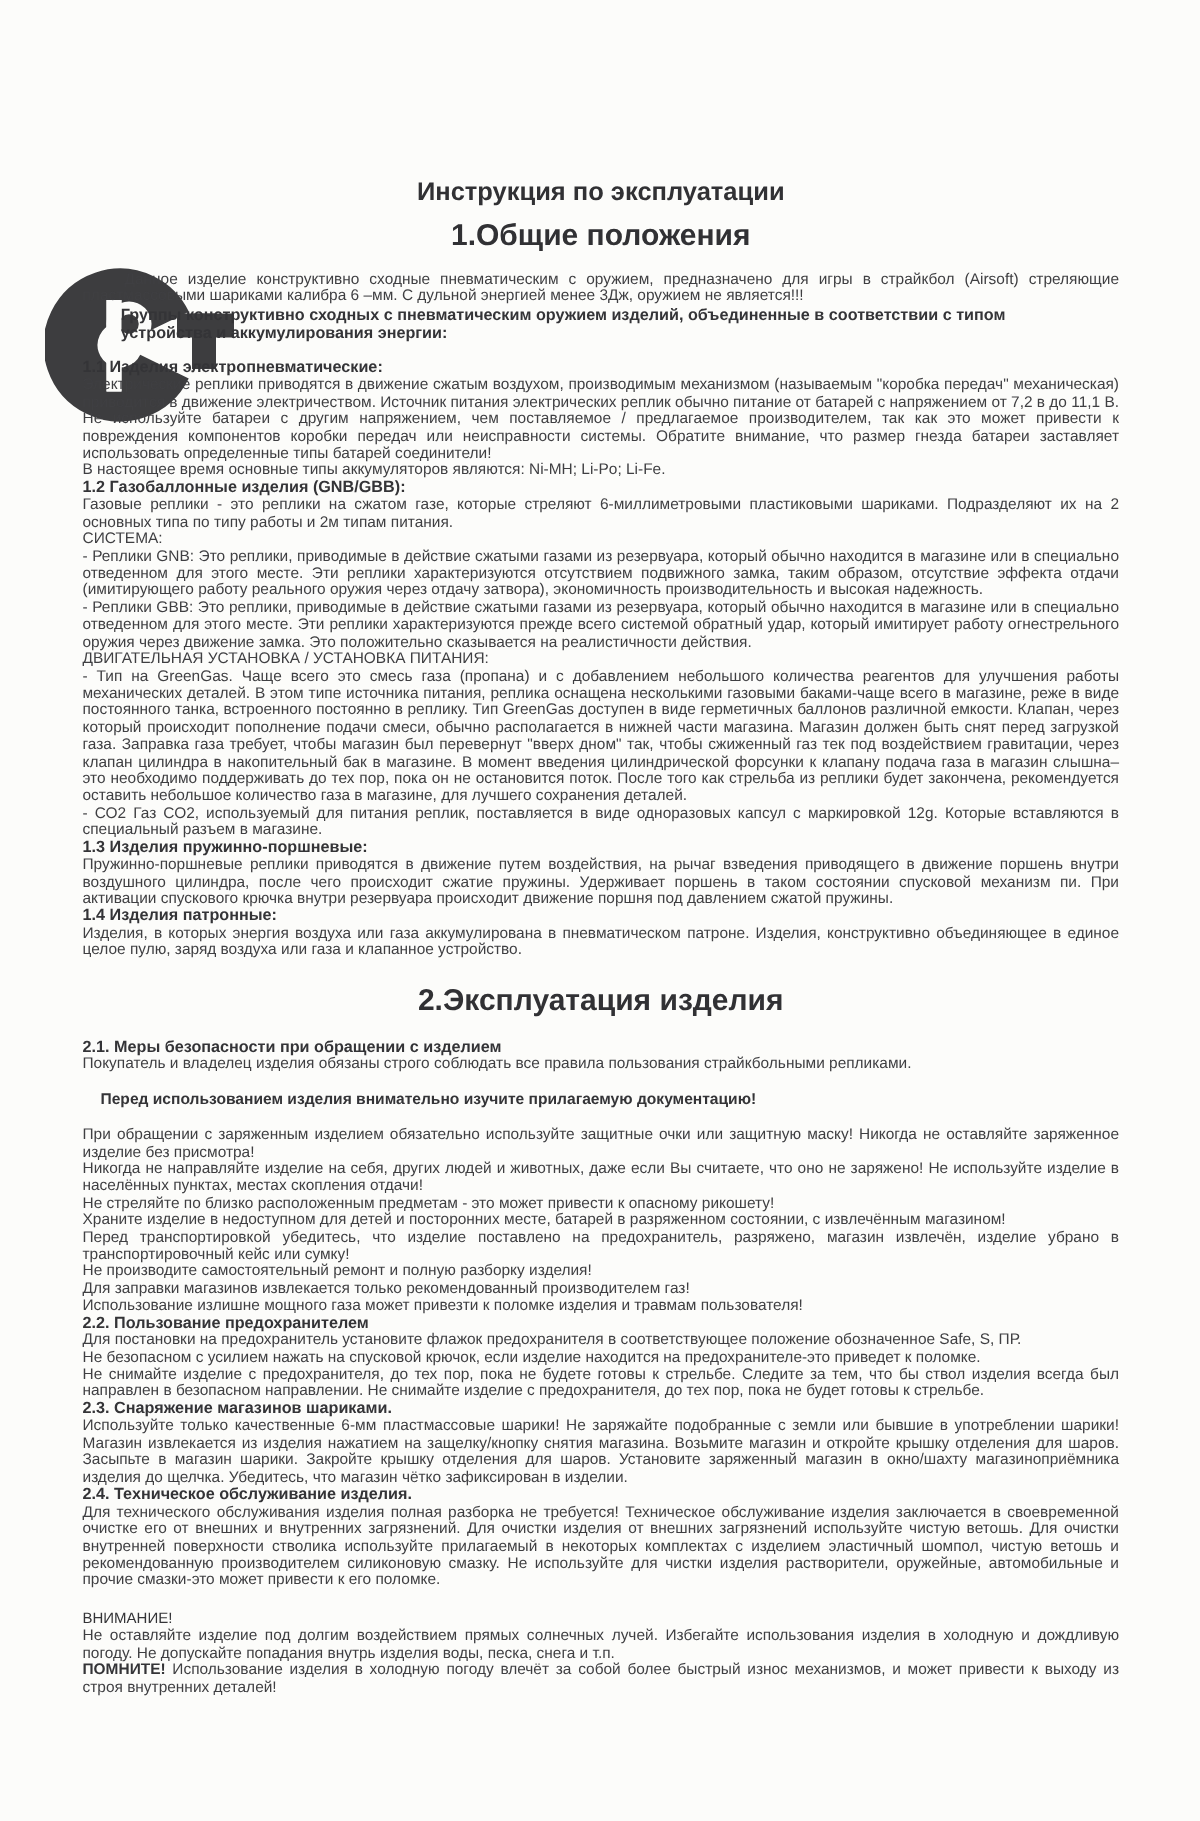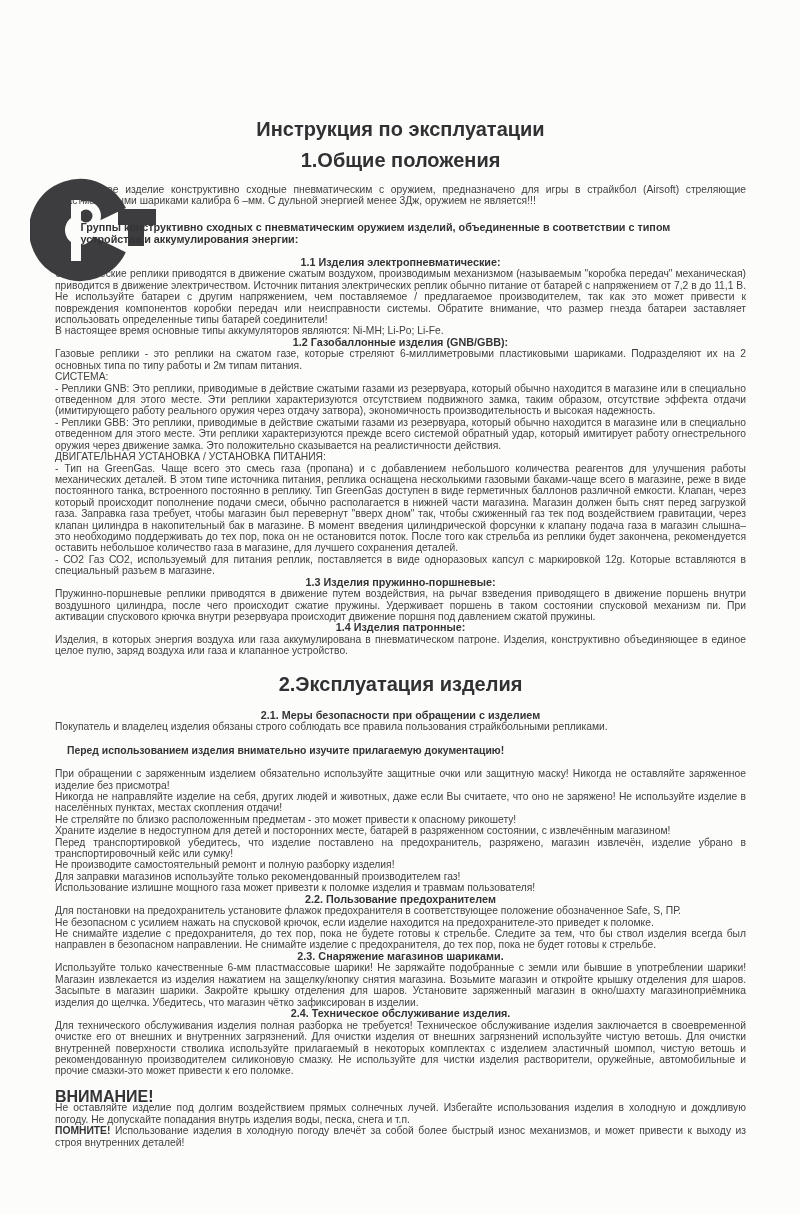--- a/index.html
+++ b/index.html
@@ -13,44 +13,44 @@
   .page{position:relative;width:800px;height:1214px;}
   .logo{position:absolute;left:30px;top:60px;width:128px;height:104px;}
   .content{
     position:relative;
     padding:0 54px 0 55px;
     box-sizing:border-box;
     width:800px;
   }
   .doc-title{
     margin:118px 0 0 0;
-    text-align:center;font-weight:bold;font-size:20px;color:#313134;
+    text-align:center;font-weight:bold;font-size:17px;color:#313134;
   }
   .section-heading{
     margin:16px 0 14px 0;
     text-align:center;font-weight:bold;font-size:20px;color:#313134;
   }
   .doc-title + .section-heading{margin-top:8px;margin-bottom:12px;}
   .para{
     font-size:10.3px;line-height:11.4px;text-align:justify;margin:0;
   }
-  .indent{text-indent:28px;margin-bottom:14px;}
+  .indent{text-indent:28px;}
   .center-bold{
     font-size:10.8px;line-height:12px;font-weight:bold;color:#343437;
     text-align:left;max-width:640px;margin:0 auto 12px auto;
   }
   .sub-heading{
     font-size:10.8px;line-height:11.6px;font-weight:bold;color:#343437;
-    text-align:center;margin:0;
+    text-align:left;margin:0;
   }
   .bold-line{
     font-size:10.4px;line-height:11.4px;font-weight:bold;color:#343437;margin:12px;
   }
   .warn-heading{
-    font-size:16px;line-height:11.6px;font-weight:bold;color:#343437;
+    font-size:10px;line-height:11.6px;font-weight:normal;color:#343437;
     margin:14px 0 0 0;
   }
   .para b{font-weight:bold;color:#343437;}
 </style>
 </head>
 <body>
 
 <div class="page">
 
   <svg class="logo" viewBox="0 0 128 104" xmlns="http://www.w3.org/2000/svg" aria-hidden="true">
@@ -89,21 +89,21 @@
       <div class="section-heading">2.Эксплуатация изделия</div>
       <div class="sub-heading">2.1. Меры безопасности при обращении с изделием</div>
       <div class="para">Покупатель и владелец изделия обязаны строго соблюдать все правила пользования страйкбольными репликами.</div>
       <div class="bold-line">Перед использованием изделия внимательно изучите прилагаемую документацию!</div>
       <div class="para">При обращении с заряженным изделием обязательно используйте защитные очки или защитную маску! Никогда не оставляйте заряженное изделие без присмотра!</div>
       <div class="para">Никогда не направляйте изделие на себя, других людей и животных, даже если Вы считаете, что оно не заряжено! Не используйте изделие в населённых пунктах, местах скопления отдачи!</div>
       <div class="para">Не стреляйте по близко расположенным предметам - это может привести к опасному рикошету!</div>
       <div class="para">Храните изделие в недоступном для детей и посторонних месте, батарей в разряженном состоянии, с извлечённым магазином!</div>
       <div class="para">Перед транспортировкой убедитесь, что изделие поставлено на предохранитель, разряжено, магазин извлечён, изделие убрано в транспортировочный кейс или сумку!</div>
       <div class="para">Не производите самостоятельный ремонт и полную разборку изделия!</div>
-      <div class="para">Для заправки магазинов используйте только рекомендованный производителем газ!</div>
+      <div class="para">Для заправки магазинов извлекается только рекомендованный производителем газ!</div>
       <div class="para">Использование излишне мощного газа может привезти к поломке изделия и травмам пользователя!</div>
       <div class="sub-heading">2.2. Пользование предохранителем</div>
       <div class="para">Для постановки на предохранитель установите флажок предохранителя в соответствующее положение обозначенное Safe, S, ПР.</div>
       <div class="para">Не безопасном с усилием нажать на спусковой крючок, если изделие находится на предохранителе-это приведет к поломке.</div>
       <div class="para">Не снимайте изделие с предохранителя, до тех пор, пока не будете готовы к стрельбе. Следите за тем, что бы ствол изделия всегда был направлен в безопасном направлении. Не снимайте изделие с предохранителя, до тех пор, пока не будет готовы к стрельбе.</div>
       <div class="sub-heading">2.3.  Снаряжение магазинов шариками.</div>
       <div class="para">Используйте только качественные 6-мм пластмассовые шарики! Не заряжайте подобранные с земли или бывшие в употреблении шарики! Магазин извлекается из изделия нажатием на защелку/кнопку снятия магазина. Возьмите магазин и откройте крышку отделения для шаров. Засыпьте в магазин шарики. Закройте крышку отделения для шаров. Установите заряженный магазин в окно/шахту магазиноприёмника изделия до щелчка. Убедитесь, что магазин чётко зафиксирован в изделии.</div>
       <div class="sub-heading">2.4.  Техническое обслуживание изделия.</div>
       <div class="para">Для технического обслуживания изделия полная разборка не требуется! Техническое обслуживание изделия заключается в своевременной очистке его от внешних и внутренних загрязнений. Для очистки изделия от внешних загрязнений используйте чистую ветошь. Для очистки внутренней поверхности стволика используйте прилагаемый в некоторых комплектах с изделием эластичный шомпол, чистую ветошь и рекомендованную производителем силиконовую смазку. Не используйте для чистки изделия растворители, оружейные, автомобильные и прочие смазки-это может привести к его поломке.</div>
       <div class="warn-heading">ВНИМАНИЕ!</div>

